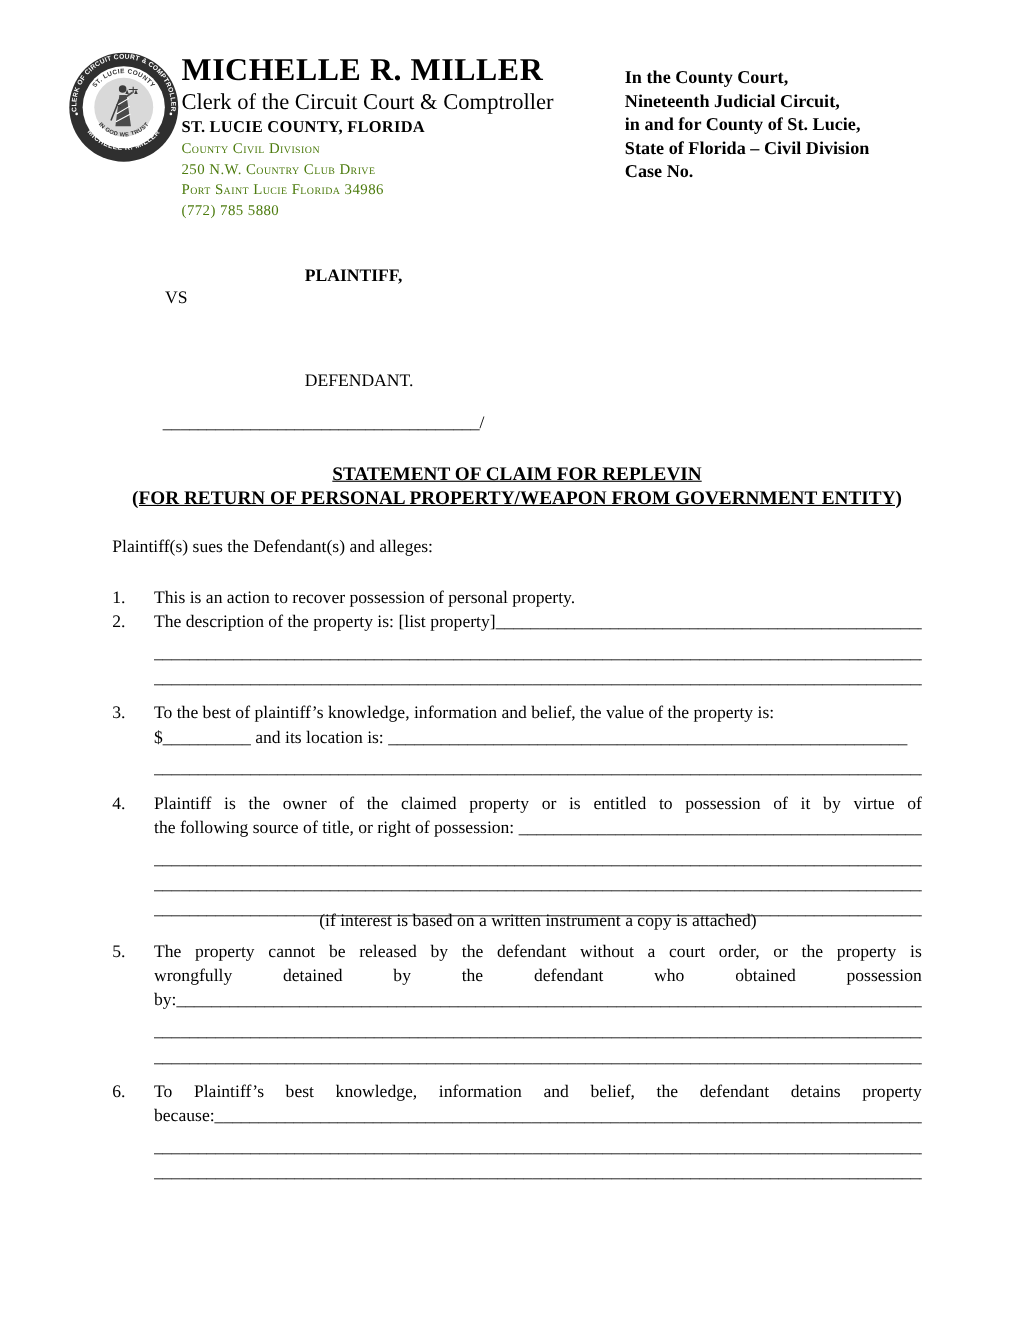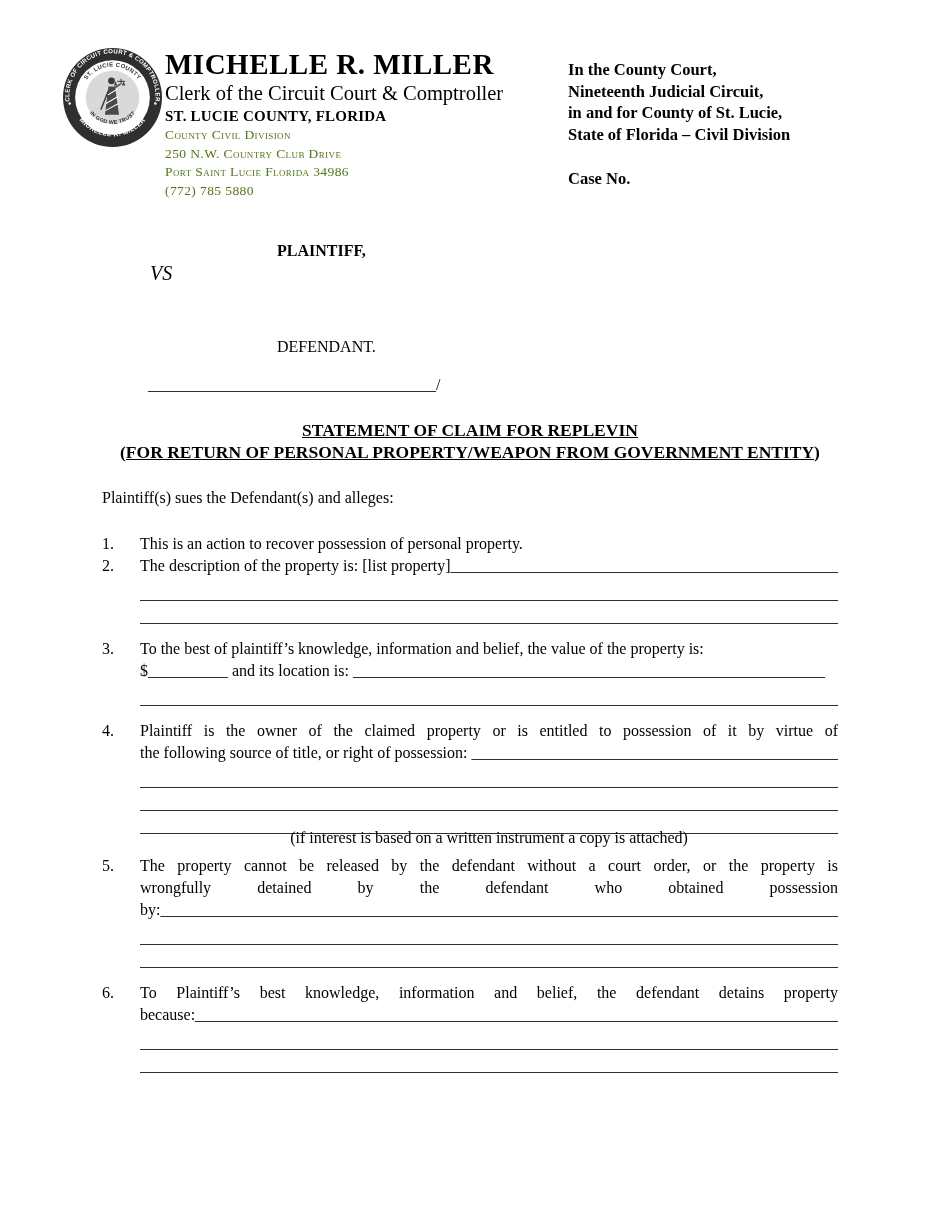--- a/index.html
+++ b/index.html
@@ -12,25 +12,25 @@
   
   .seal { position:absolute; left:62px; top:47px; width:101px; height:101px; }
   .seal text { font-family:"Liberation Sans","DejaVu Sans",sans-serif; font-weight:bold; }
   .identity { position:absolute; left:165px; top:48px; }
   .lh-name   { font-size:29px; font-weight:bold; line-height:32px; letter-spacing:0.5px; }
   .lh-title  { font-size:20.5px; line-height:26px; }
   .lh-county { font-size:15px; font-weight:bold; line-height:20px; letter-spacing:0.2px; }
   .lh-addr   { color:#4d7c0f; font-variant:small-caps; font-size:13.5px; line-height:18.5px; letter-spacing:0.4px; }
 
   .court { position:absolute; left:568px; top:59px; font-weight:bold; font-size:16.5px; line-height:21.5px; }
-  .case-no { margin-top:23px; }
+  .case-no { }
 
   
   .cap-plaintiff { position:absolute; left:277px; top:242px; font-size:16px;font-weight:bold; }
-  .cap-vs        { position:absolute; left:150px; top:262px; font-size:20px;font-style:italic; }
+  .cap-vs        { position:absolute; left:150px; top:262px; font-size:16px; }
   .cap-defendant { position:absolute; left:277px; top:338px; font-size:16px; }
   .cap-sep       { position:absolute; left:148px; top:376px; font-size:16px; white-space:nowrap; }
 
   
   .content { position:absolute; left:102px; top:420px; width:736px; font-size:16px; line-height:22px; }
   .doc-title { text-align:center; font-weight:bold; font-size:17.5px; line-height:21.5px; white-space:nowrap; }
   .doc-title span { text-decoration:underline;margin-top:12px; }
   .intro { margin-top:24px; margin-bottom:24px; }
 
   .item { display:flex; margin-top:10px; }

